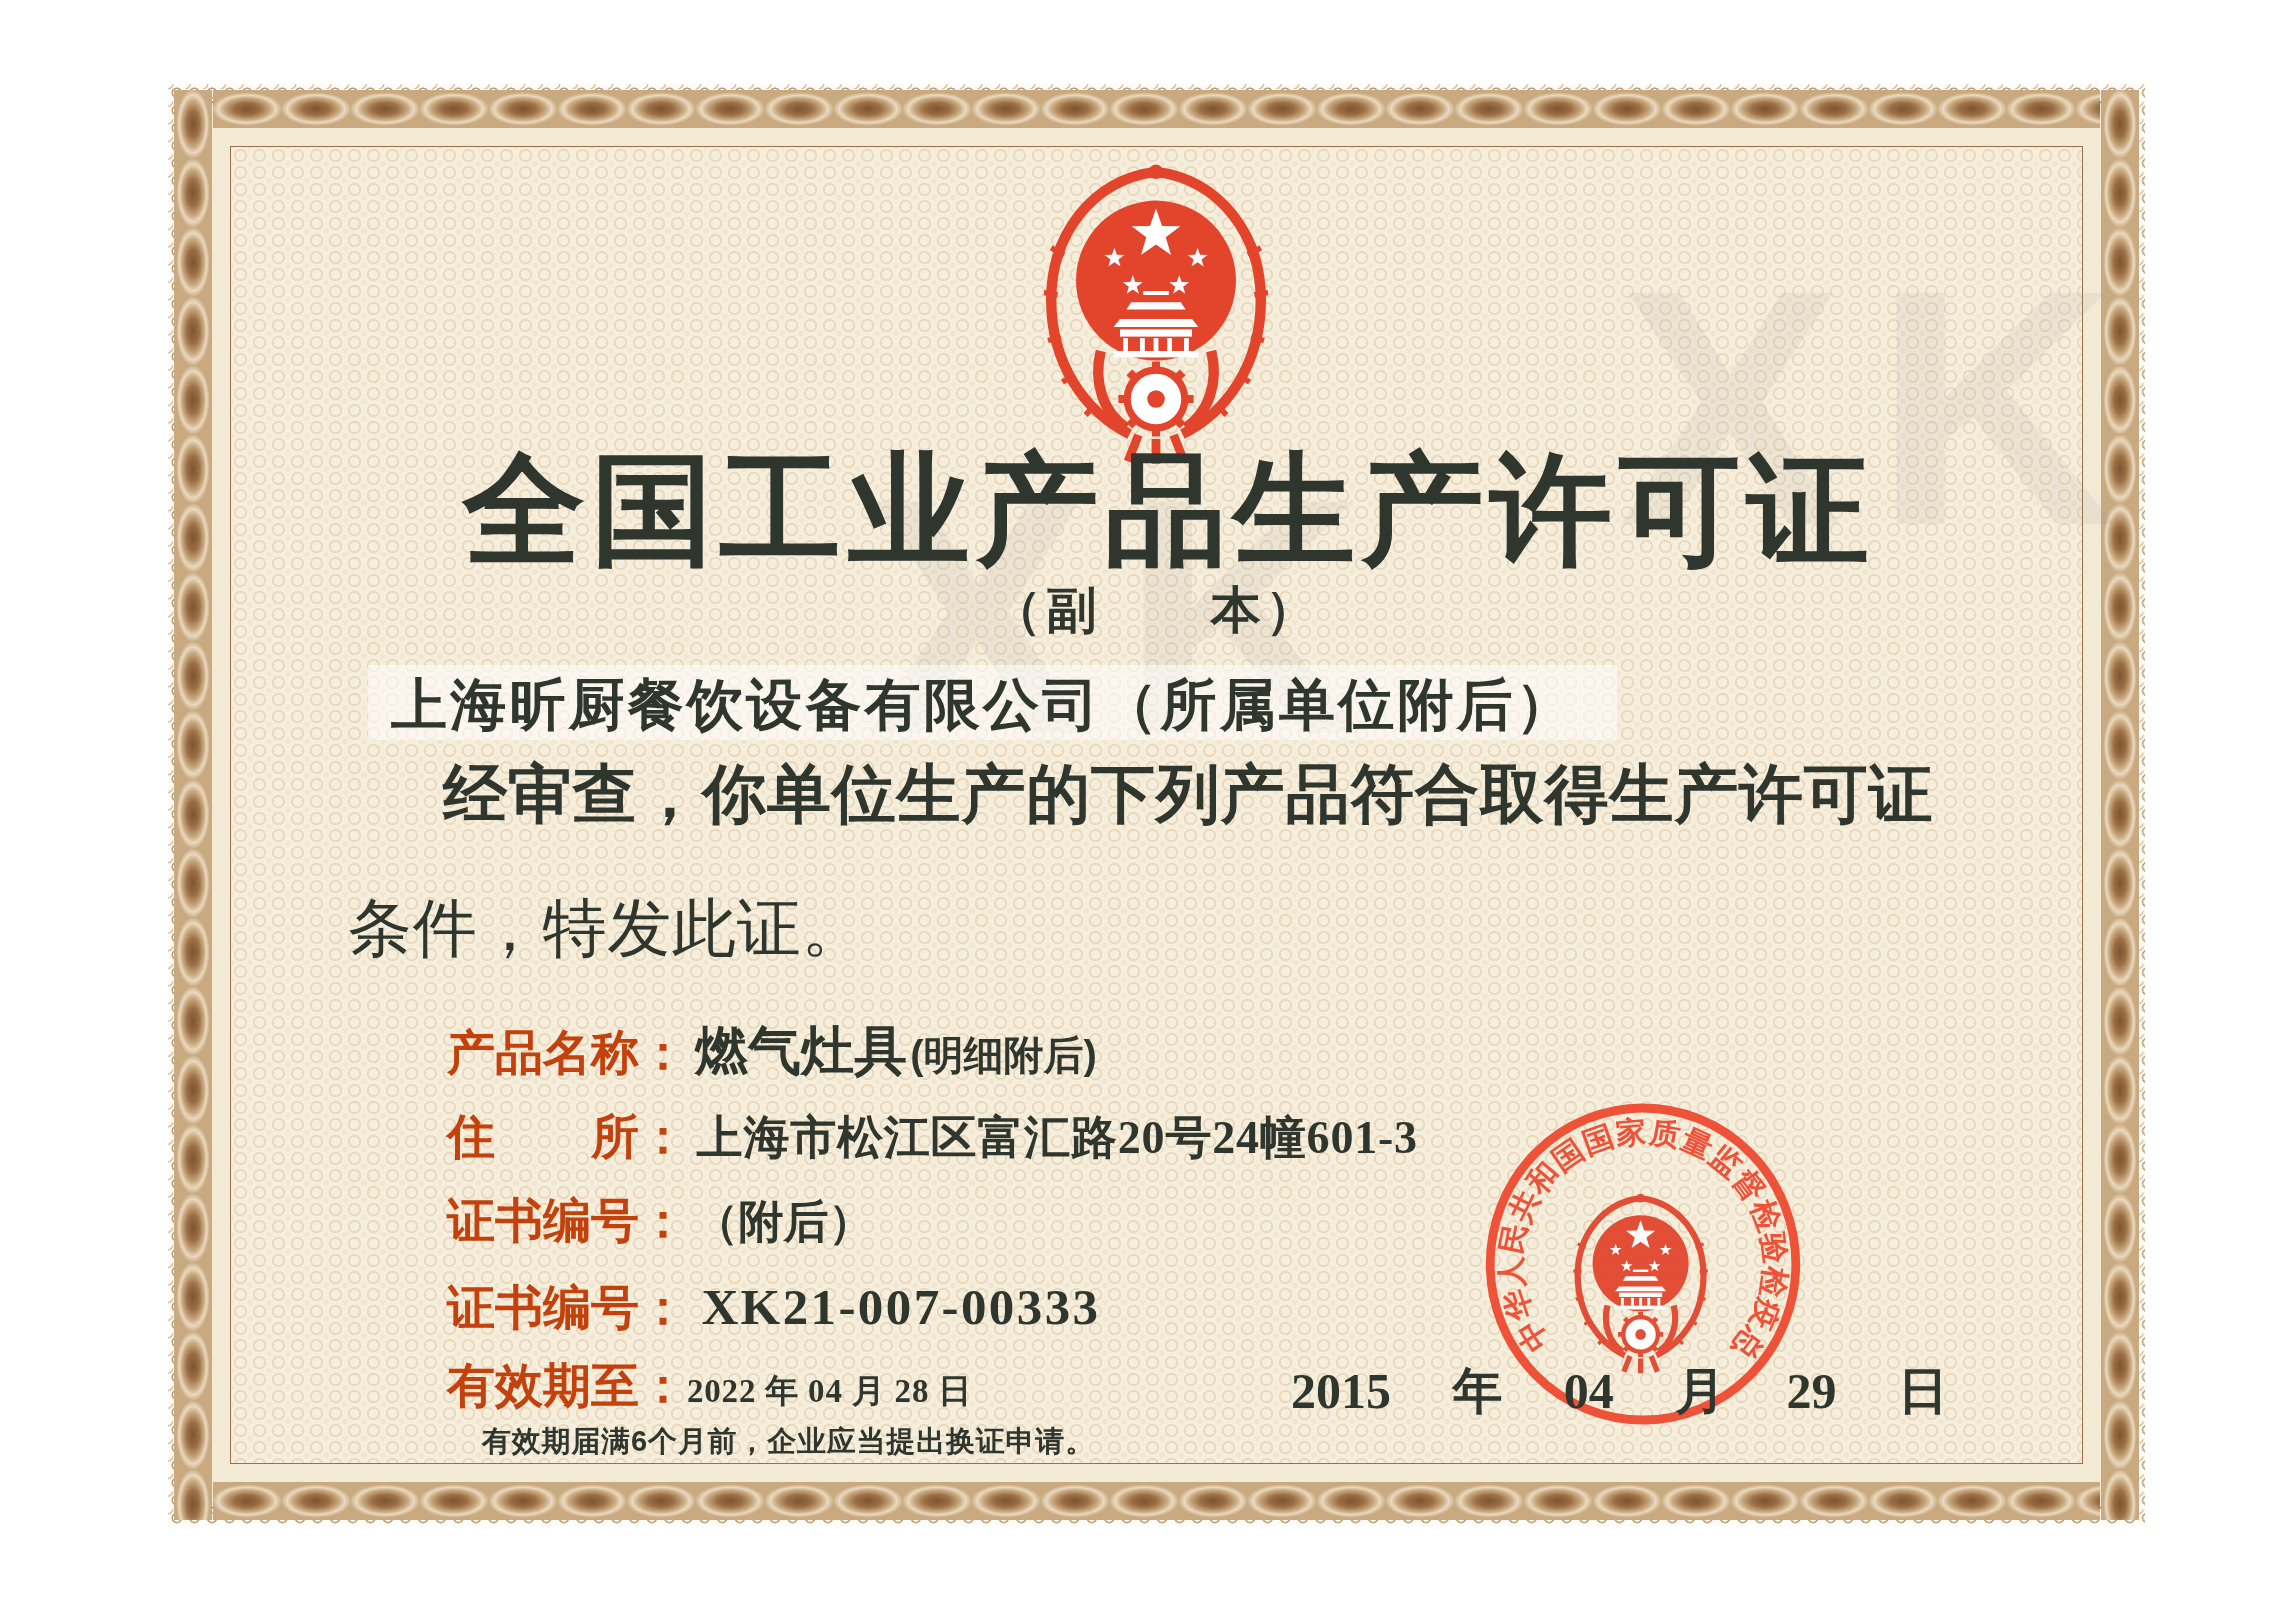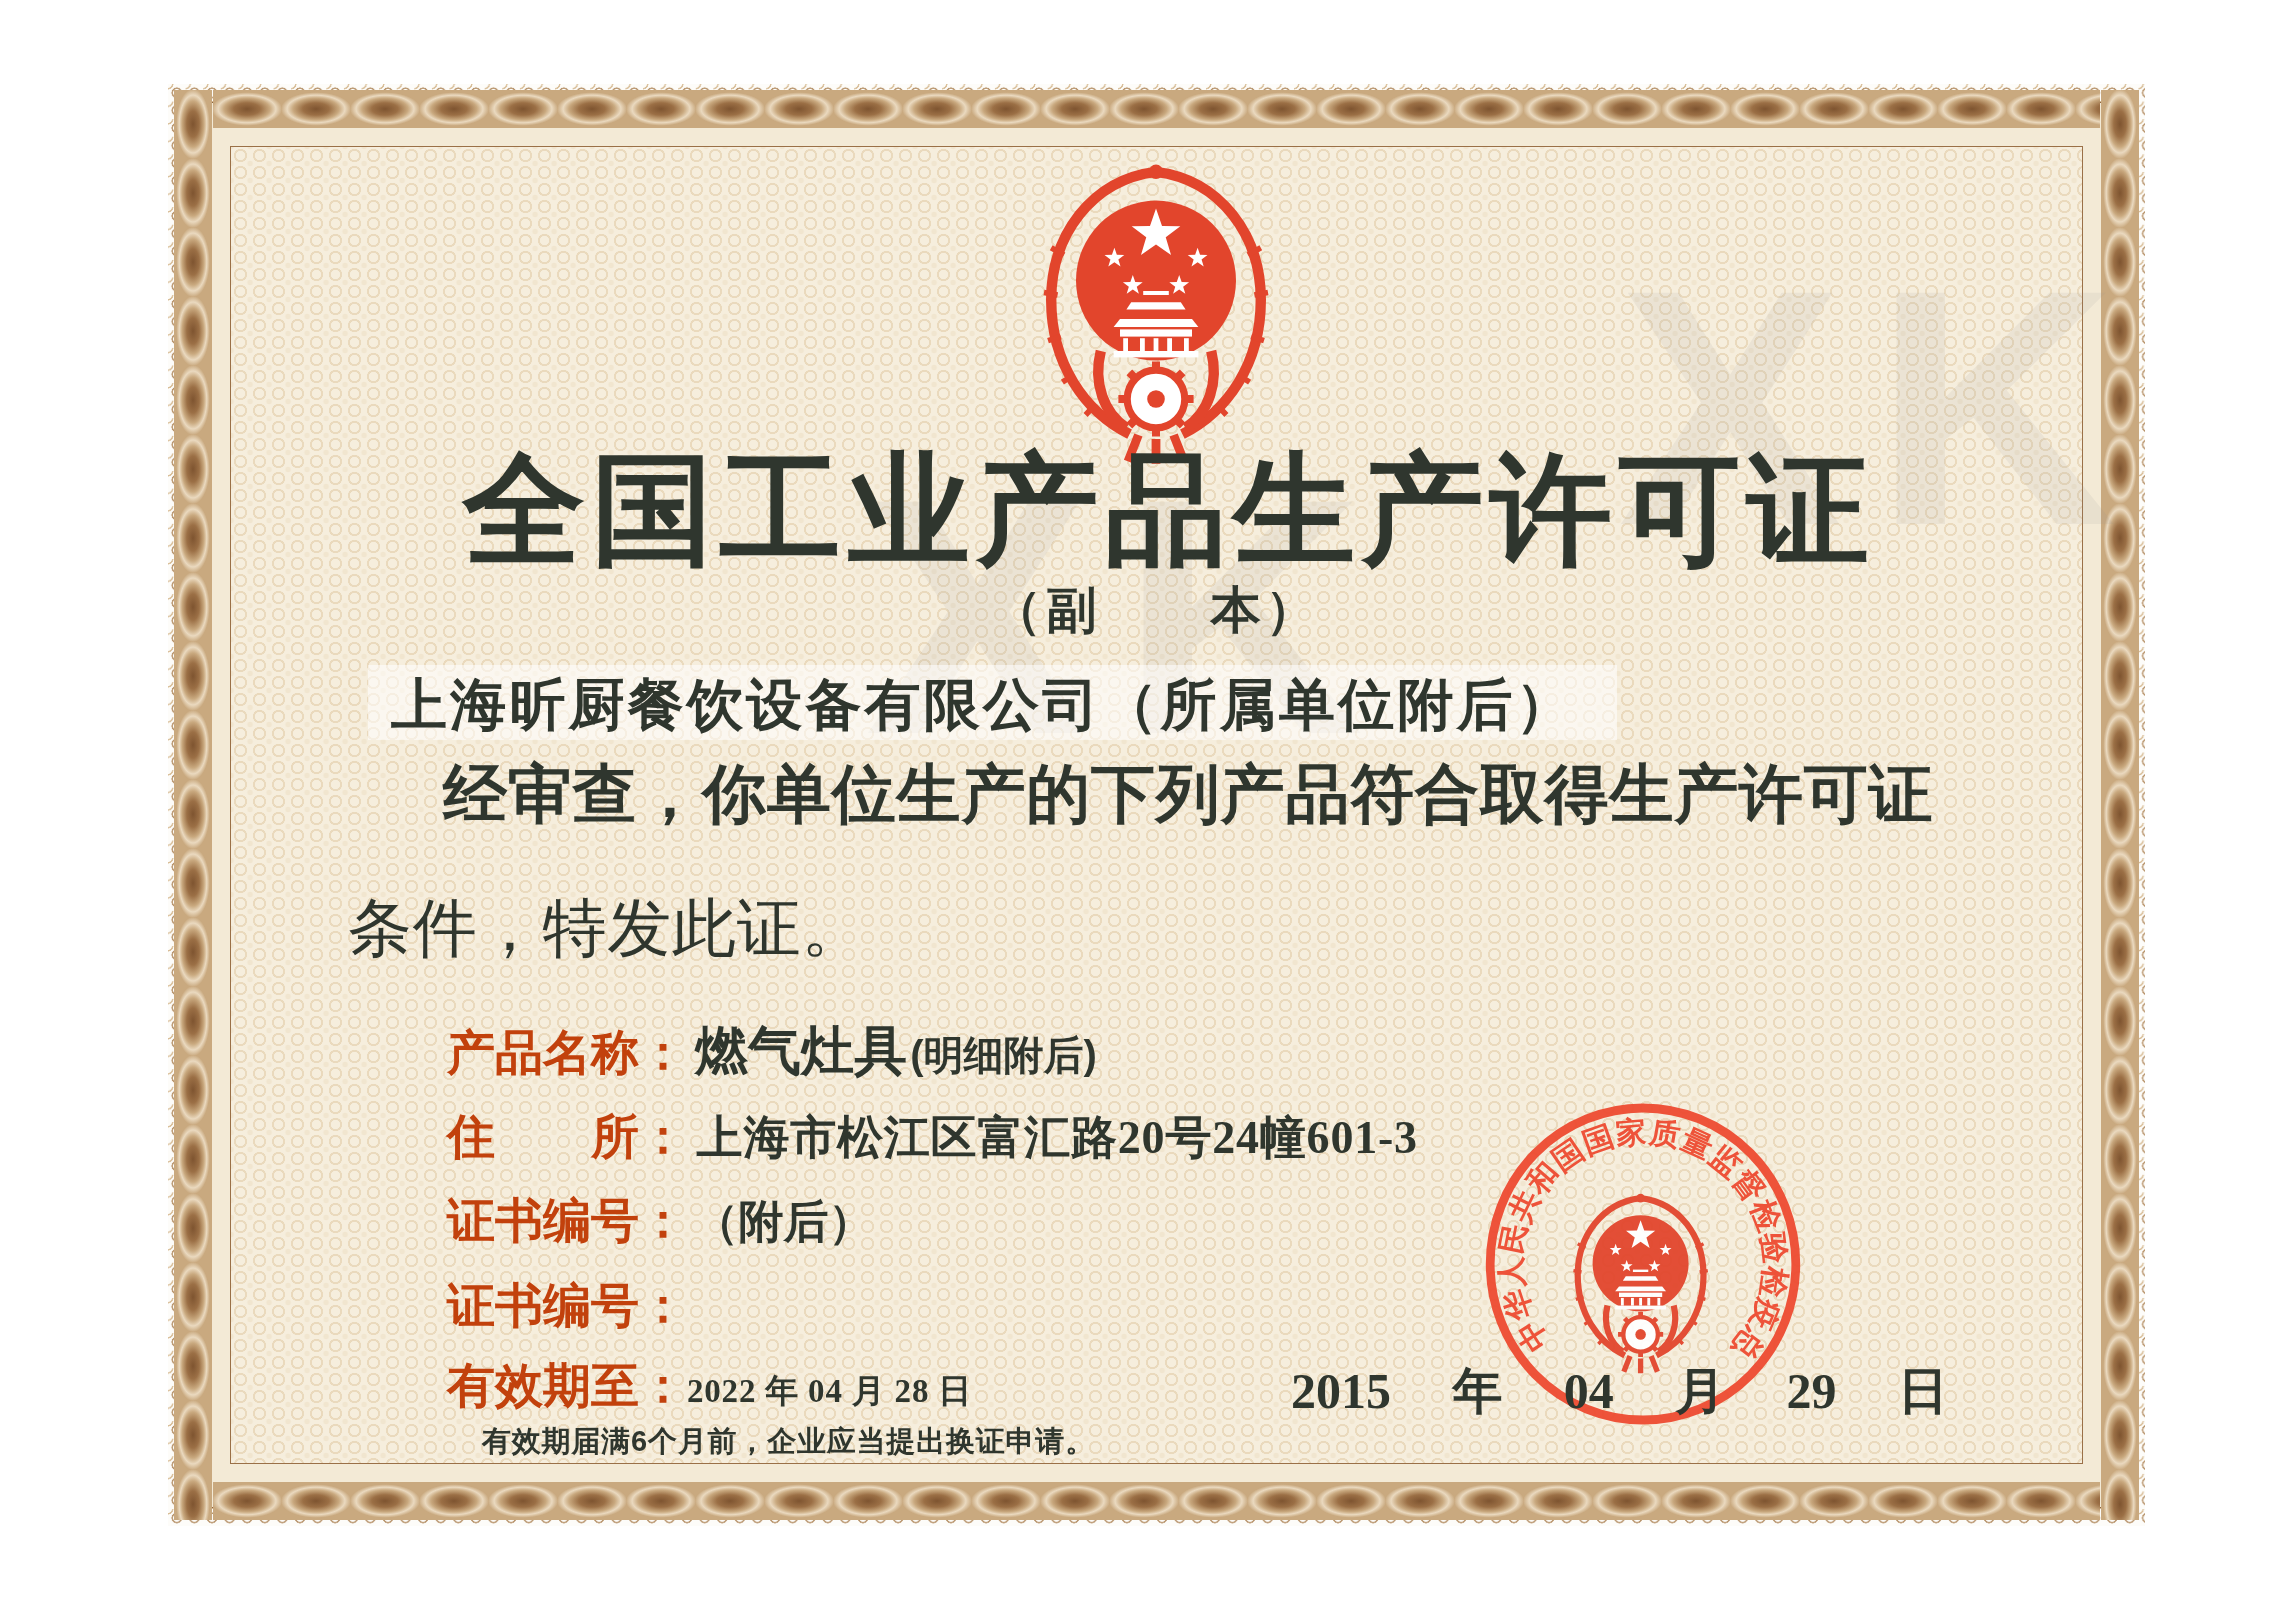--- a/index.html
+++ b/index.html
@@ -184,20 +184,21 @@
   <span class="val serif">上海市松江区富汇路20号24幢601-3</span>
 </div>
 
 <div class="row row-prodaddr">
   <span class="lab">证书编号：</span>
   <span class="val">（附后）</span>
 </div>
 
 <div class="row row-certno">
   <span class="lab">证书编号：</span>
+  <span class="val serif">XK21-007-00333</span>
 </div>
 
 <div class="row row-valid">
   <span class="lab">有效期至：</span>
   <span class="val serif">2022 年 04 月 28 日</span>
 </div>
 
 <div class="note-line">有效期届满6个月前，企业应当提出换证申请。</div>
 
 <svg class="seal-svg" viewBox="0 0 480 480">

